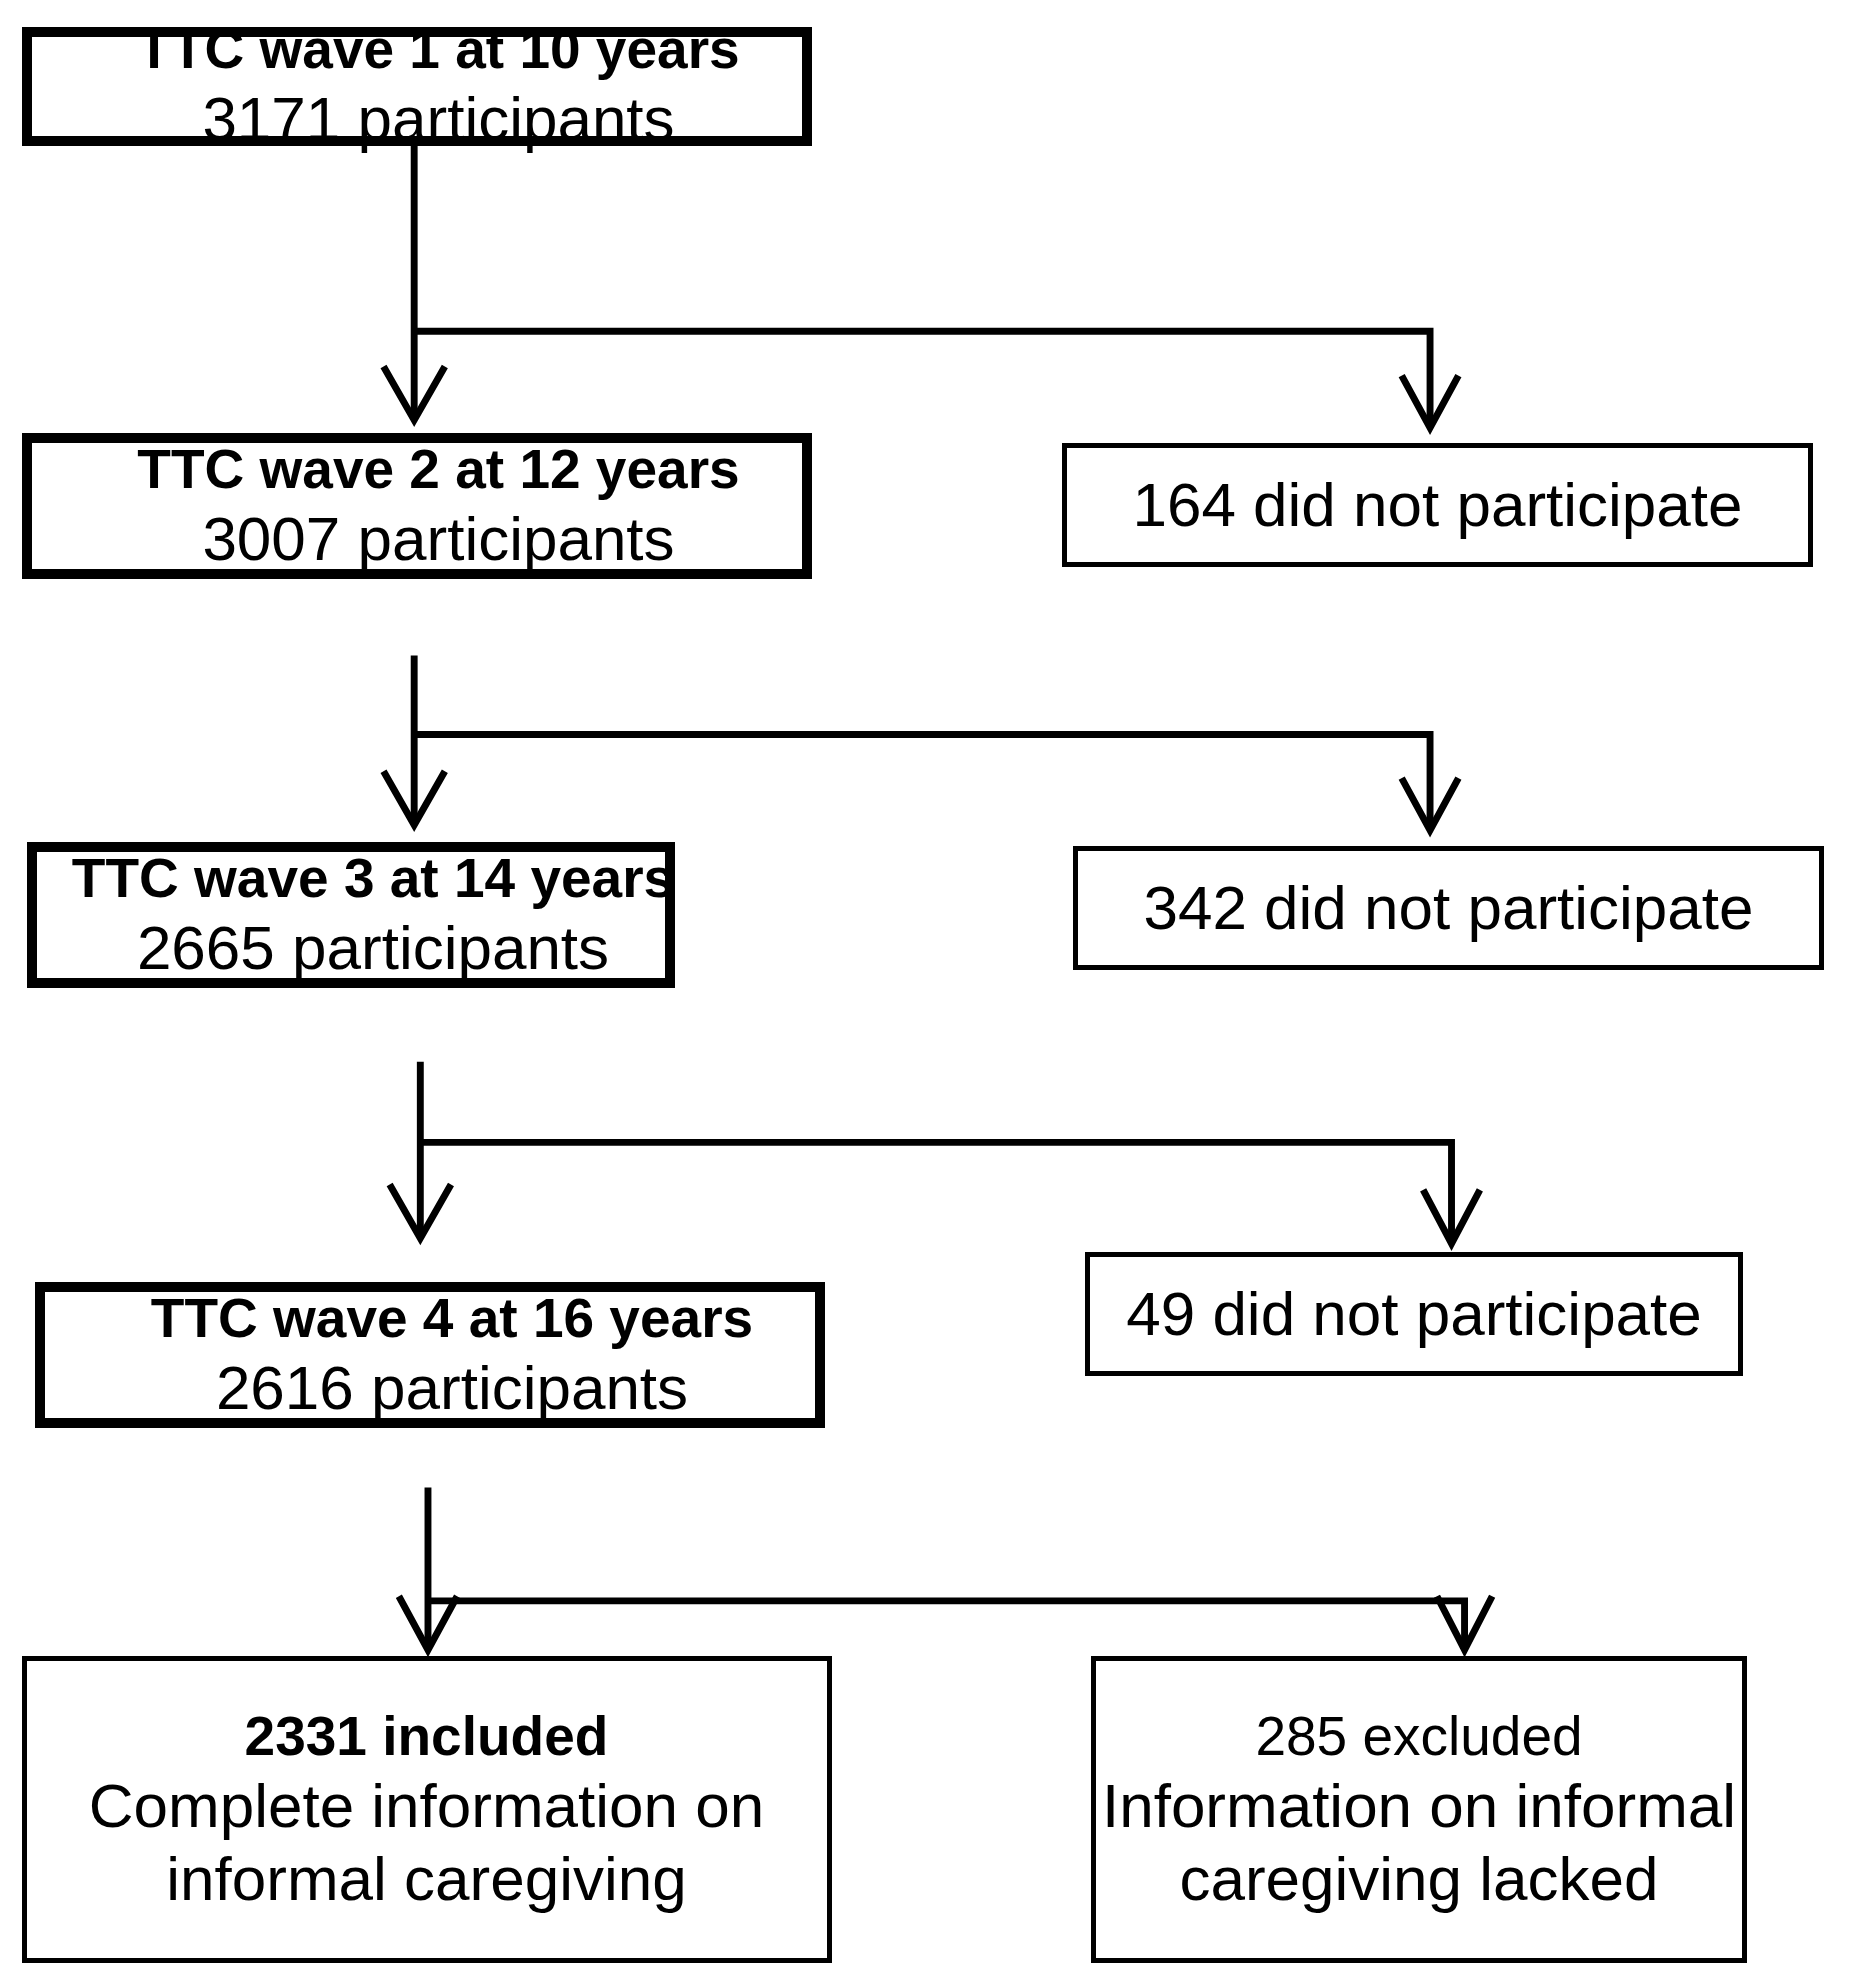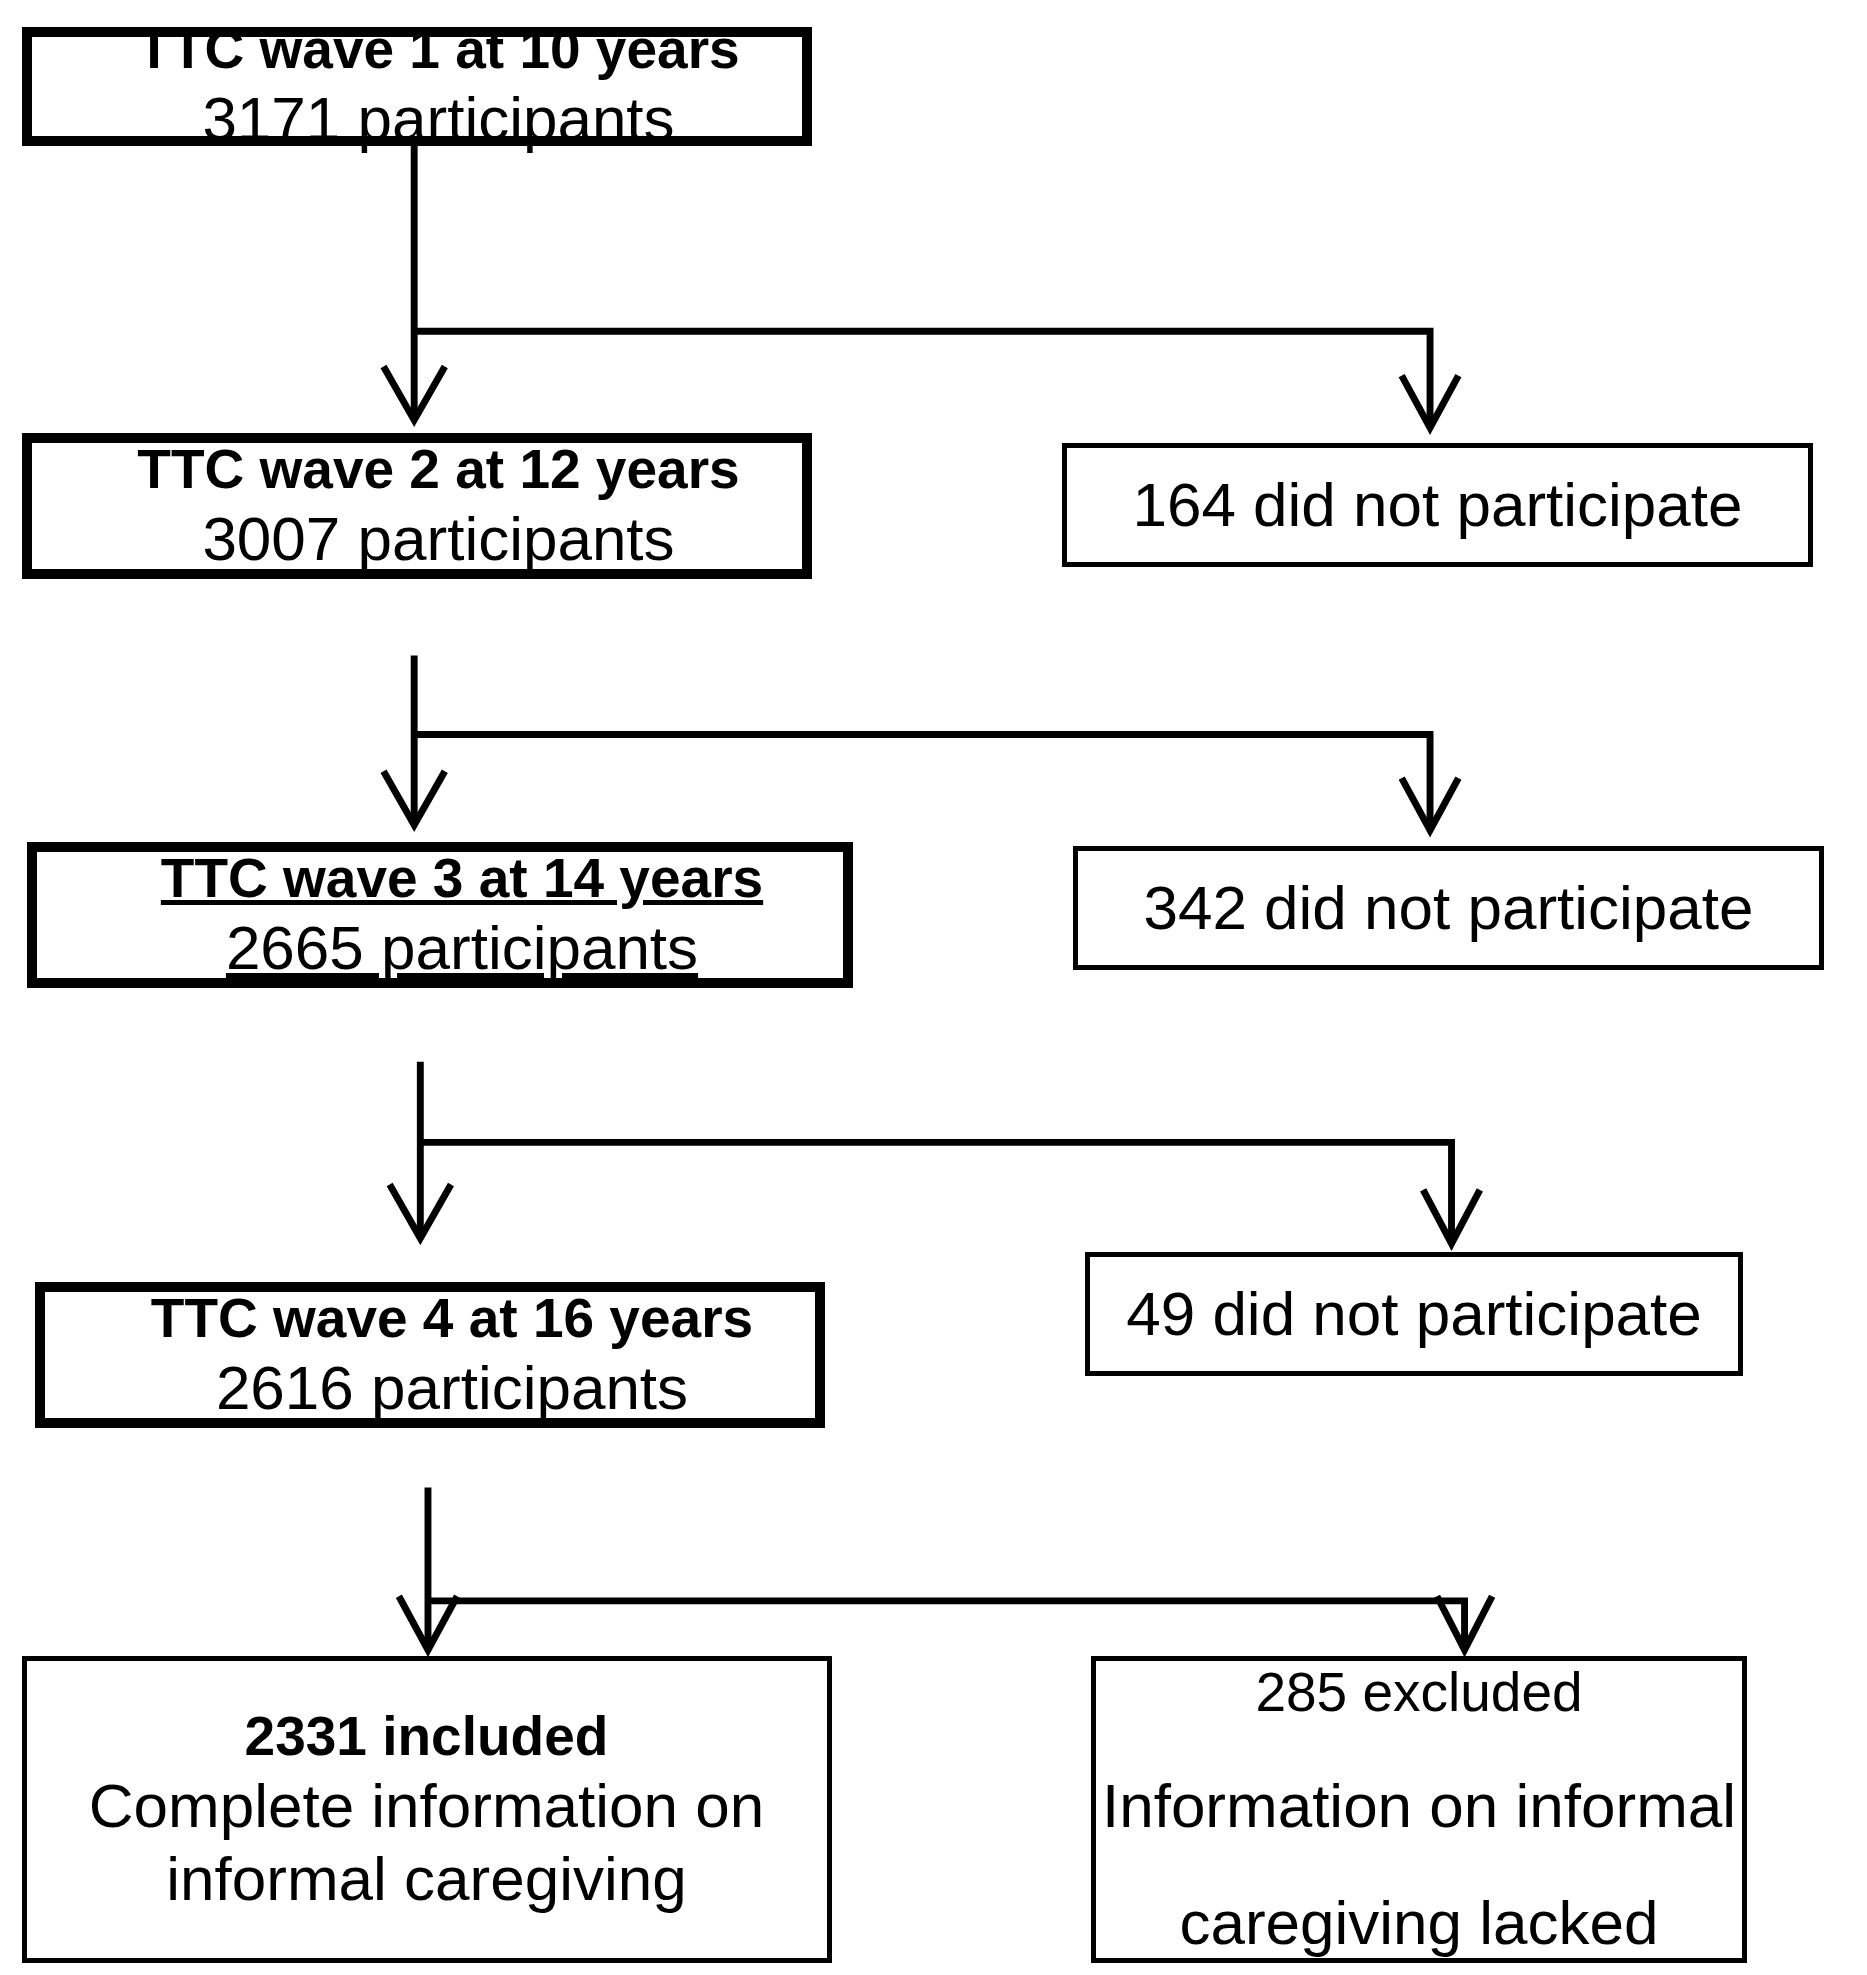--- a/index.html
+++ b/index.html
@@ -112,21 +112,21 @@
 
   <div class="node primary" style="left:21.5px; top:433px; width:790px; height:146px;">
     <span class="line bold fs-main">TTC wave 2 at 12 years</span>
     <span class="line fs-sub">3007 participants</span>
   </div>
 
   <div class="node secondary" style="left:1062px; top:443px; width:751px; height:124px;">
     <span class="line fs-sub">164 did not participate</span>
   </div>
 
-  <div class="node primary" style="left:27px; top:842px; width:826px; height:146px;text-decoration:underline;">
+  <div class="node primary" style="left:27px; top:842px; width:648px; height:146px;">
     <span class="line bold fs-main">TTC wave 3 at 14 years</span>
     <span class="line fs-sub">2665 participants</span>
   </div>
 
   <div class="node secondary" style="left:1073px; top:846px; width:751px; height:124px;">
     <span class="line fs-sub">342 did not participate</span>
   </div>
 
   <div class="node primary" style="left:35px; top:1250px; width:790px; height:146px;margin-top:32px;">
     <span class="line bold fs-main">TTC wave 4 at 16 years</span>
@@ -136,20 +136,20 @@
   <div class="node secondary" style="left:1085px; top:1252px; width:658px; height:124px;text-align:center;">
     <span class="line fs-sub">49 did not participate</span>
   </div>
 
   <div class="node secondary" style="left:21.5px; top:1656px; width:810px; height:307px;text-align:right;">
     <span class="line bold fs-main">2331 included</span>
     <span class="line fs-sub">Complete information on</span>
     <span class="line fs-sub">informal caregiving</span>
   </div>
 
-  <div class="node secondary" style="left:1091px; top:1656px; width:656px; height:307px;gap:44px;">
+  <div class="node secondary" style="left:1091px; top:1656px; width:656px; height:307px;">
     <span class="line fs-main">285 excluded</span>
     <span class="line fs-sub">Information on informal</span>
     <span class="line fs-sub">caregiving lacked</span>
   </div>
 
 </div>
 
 
 </body></html>

